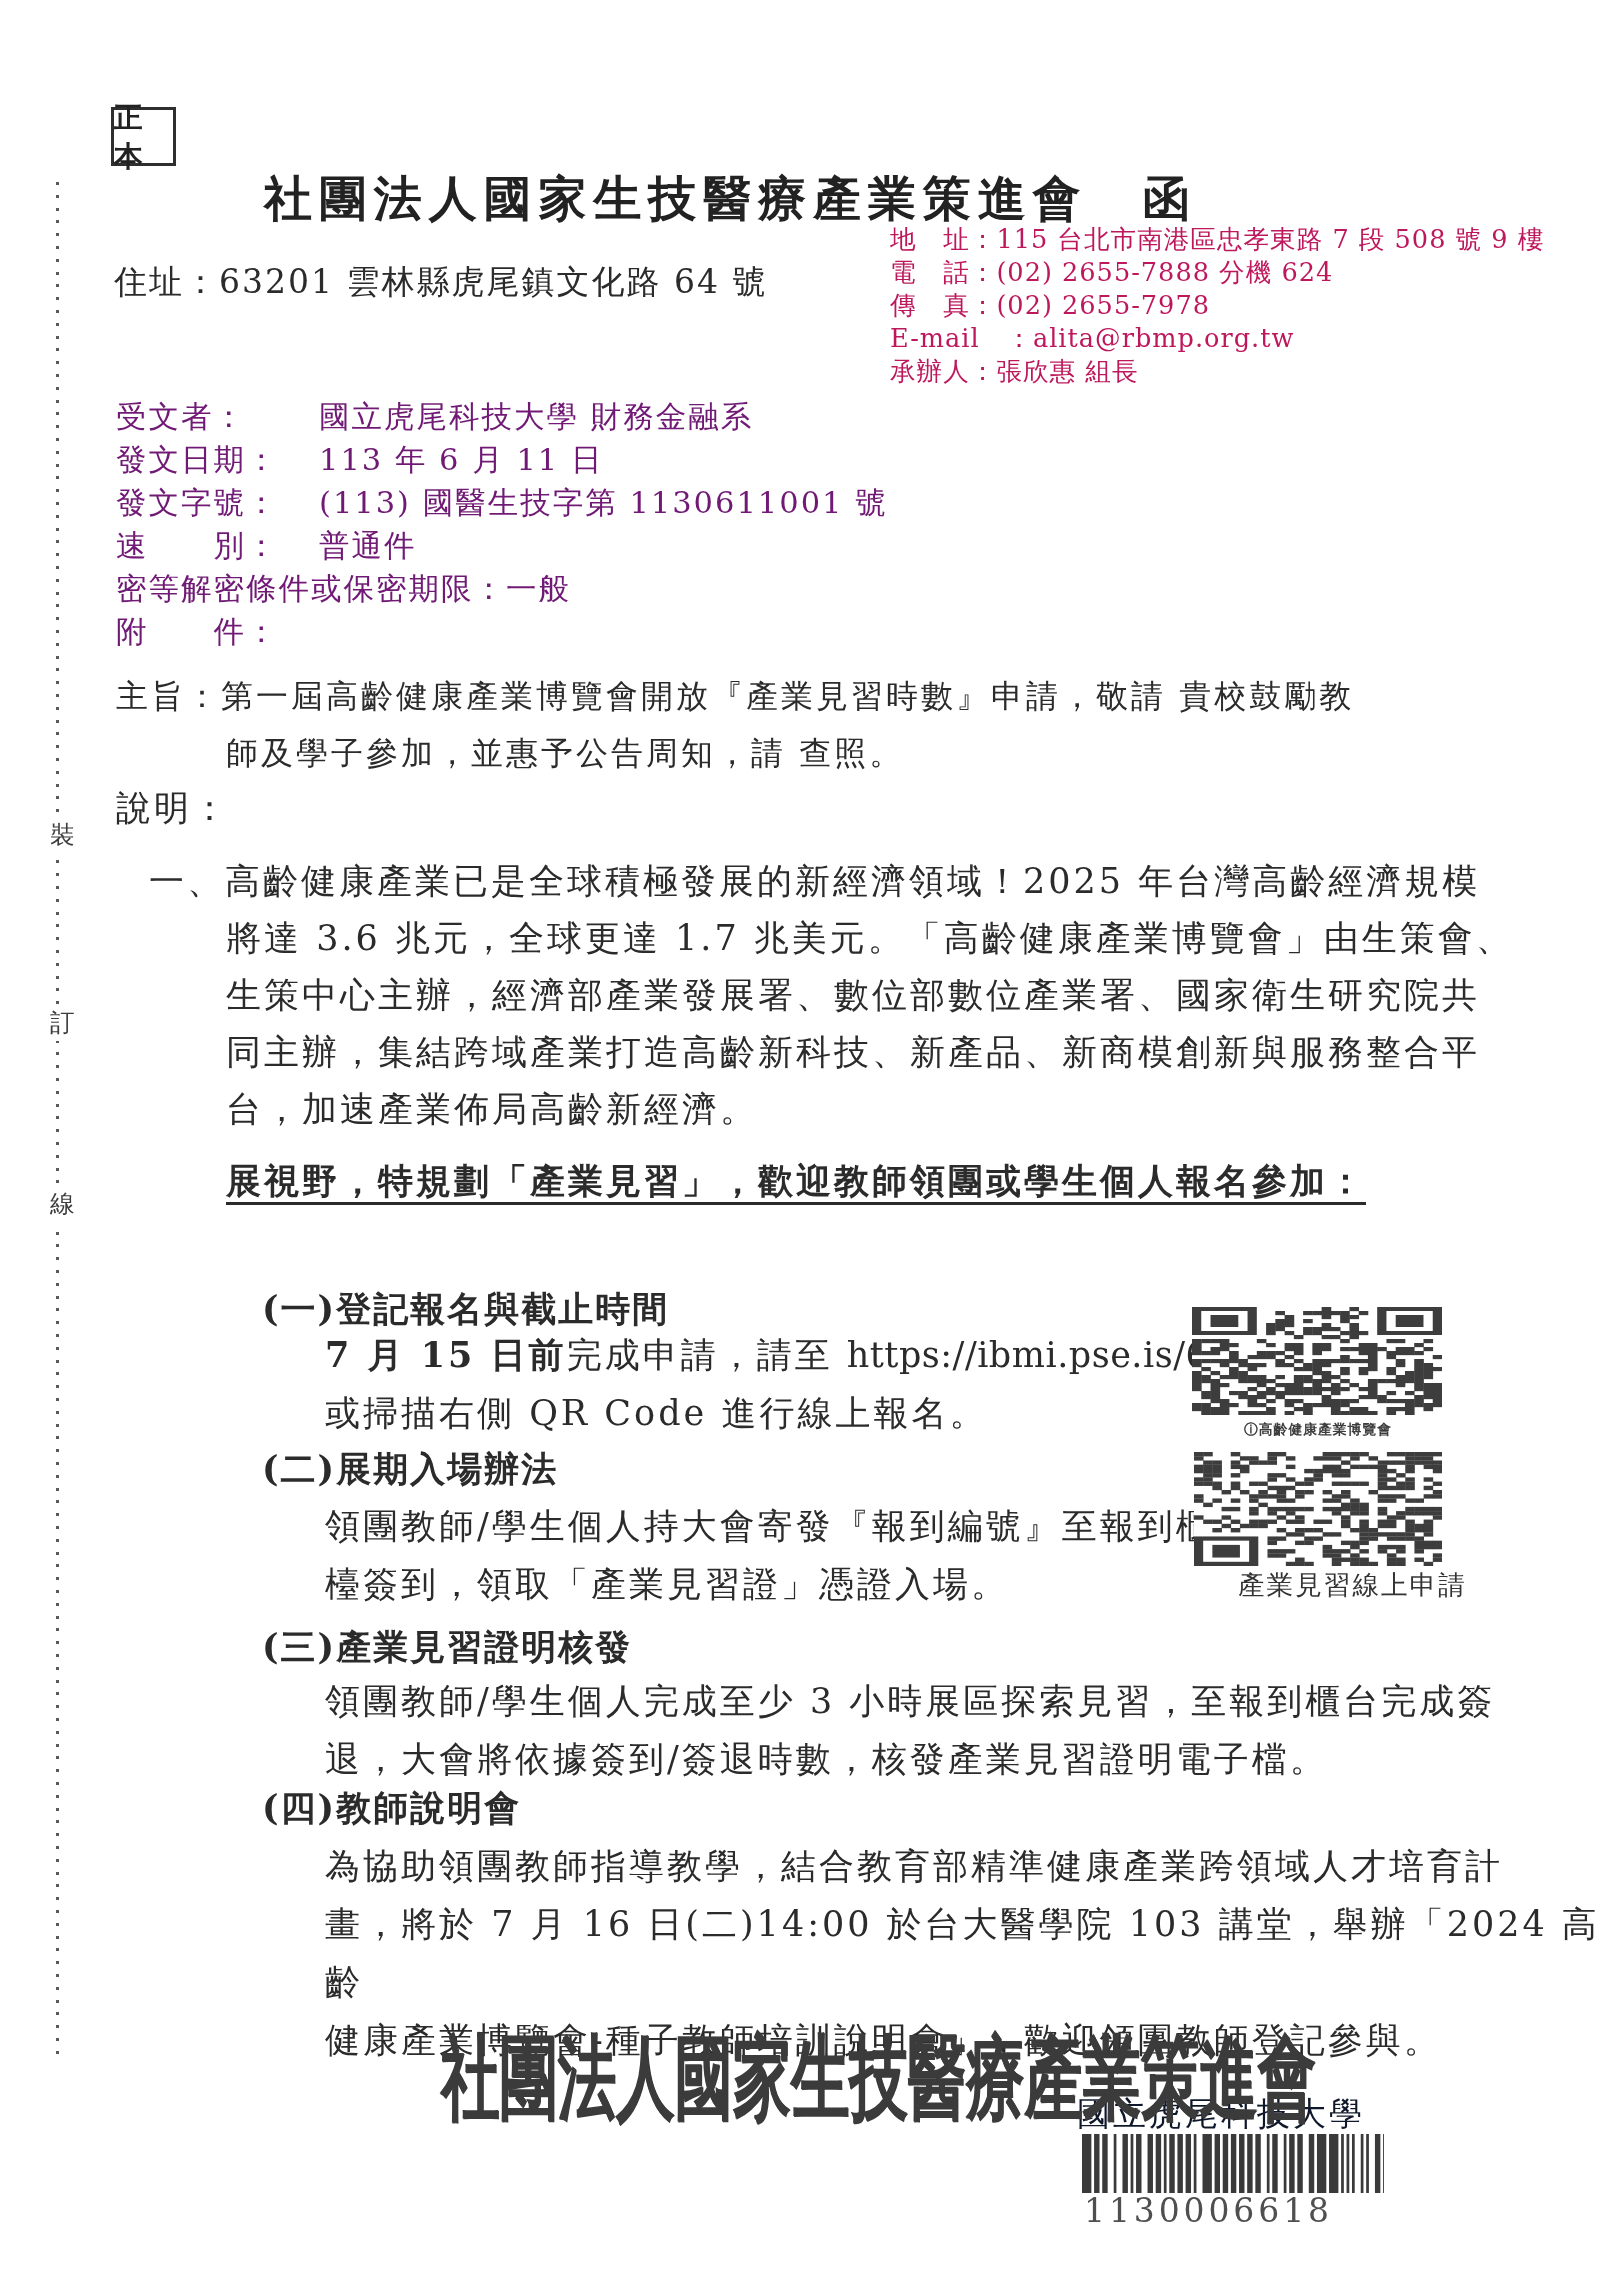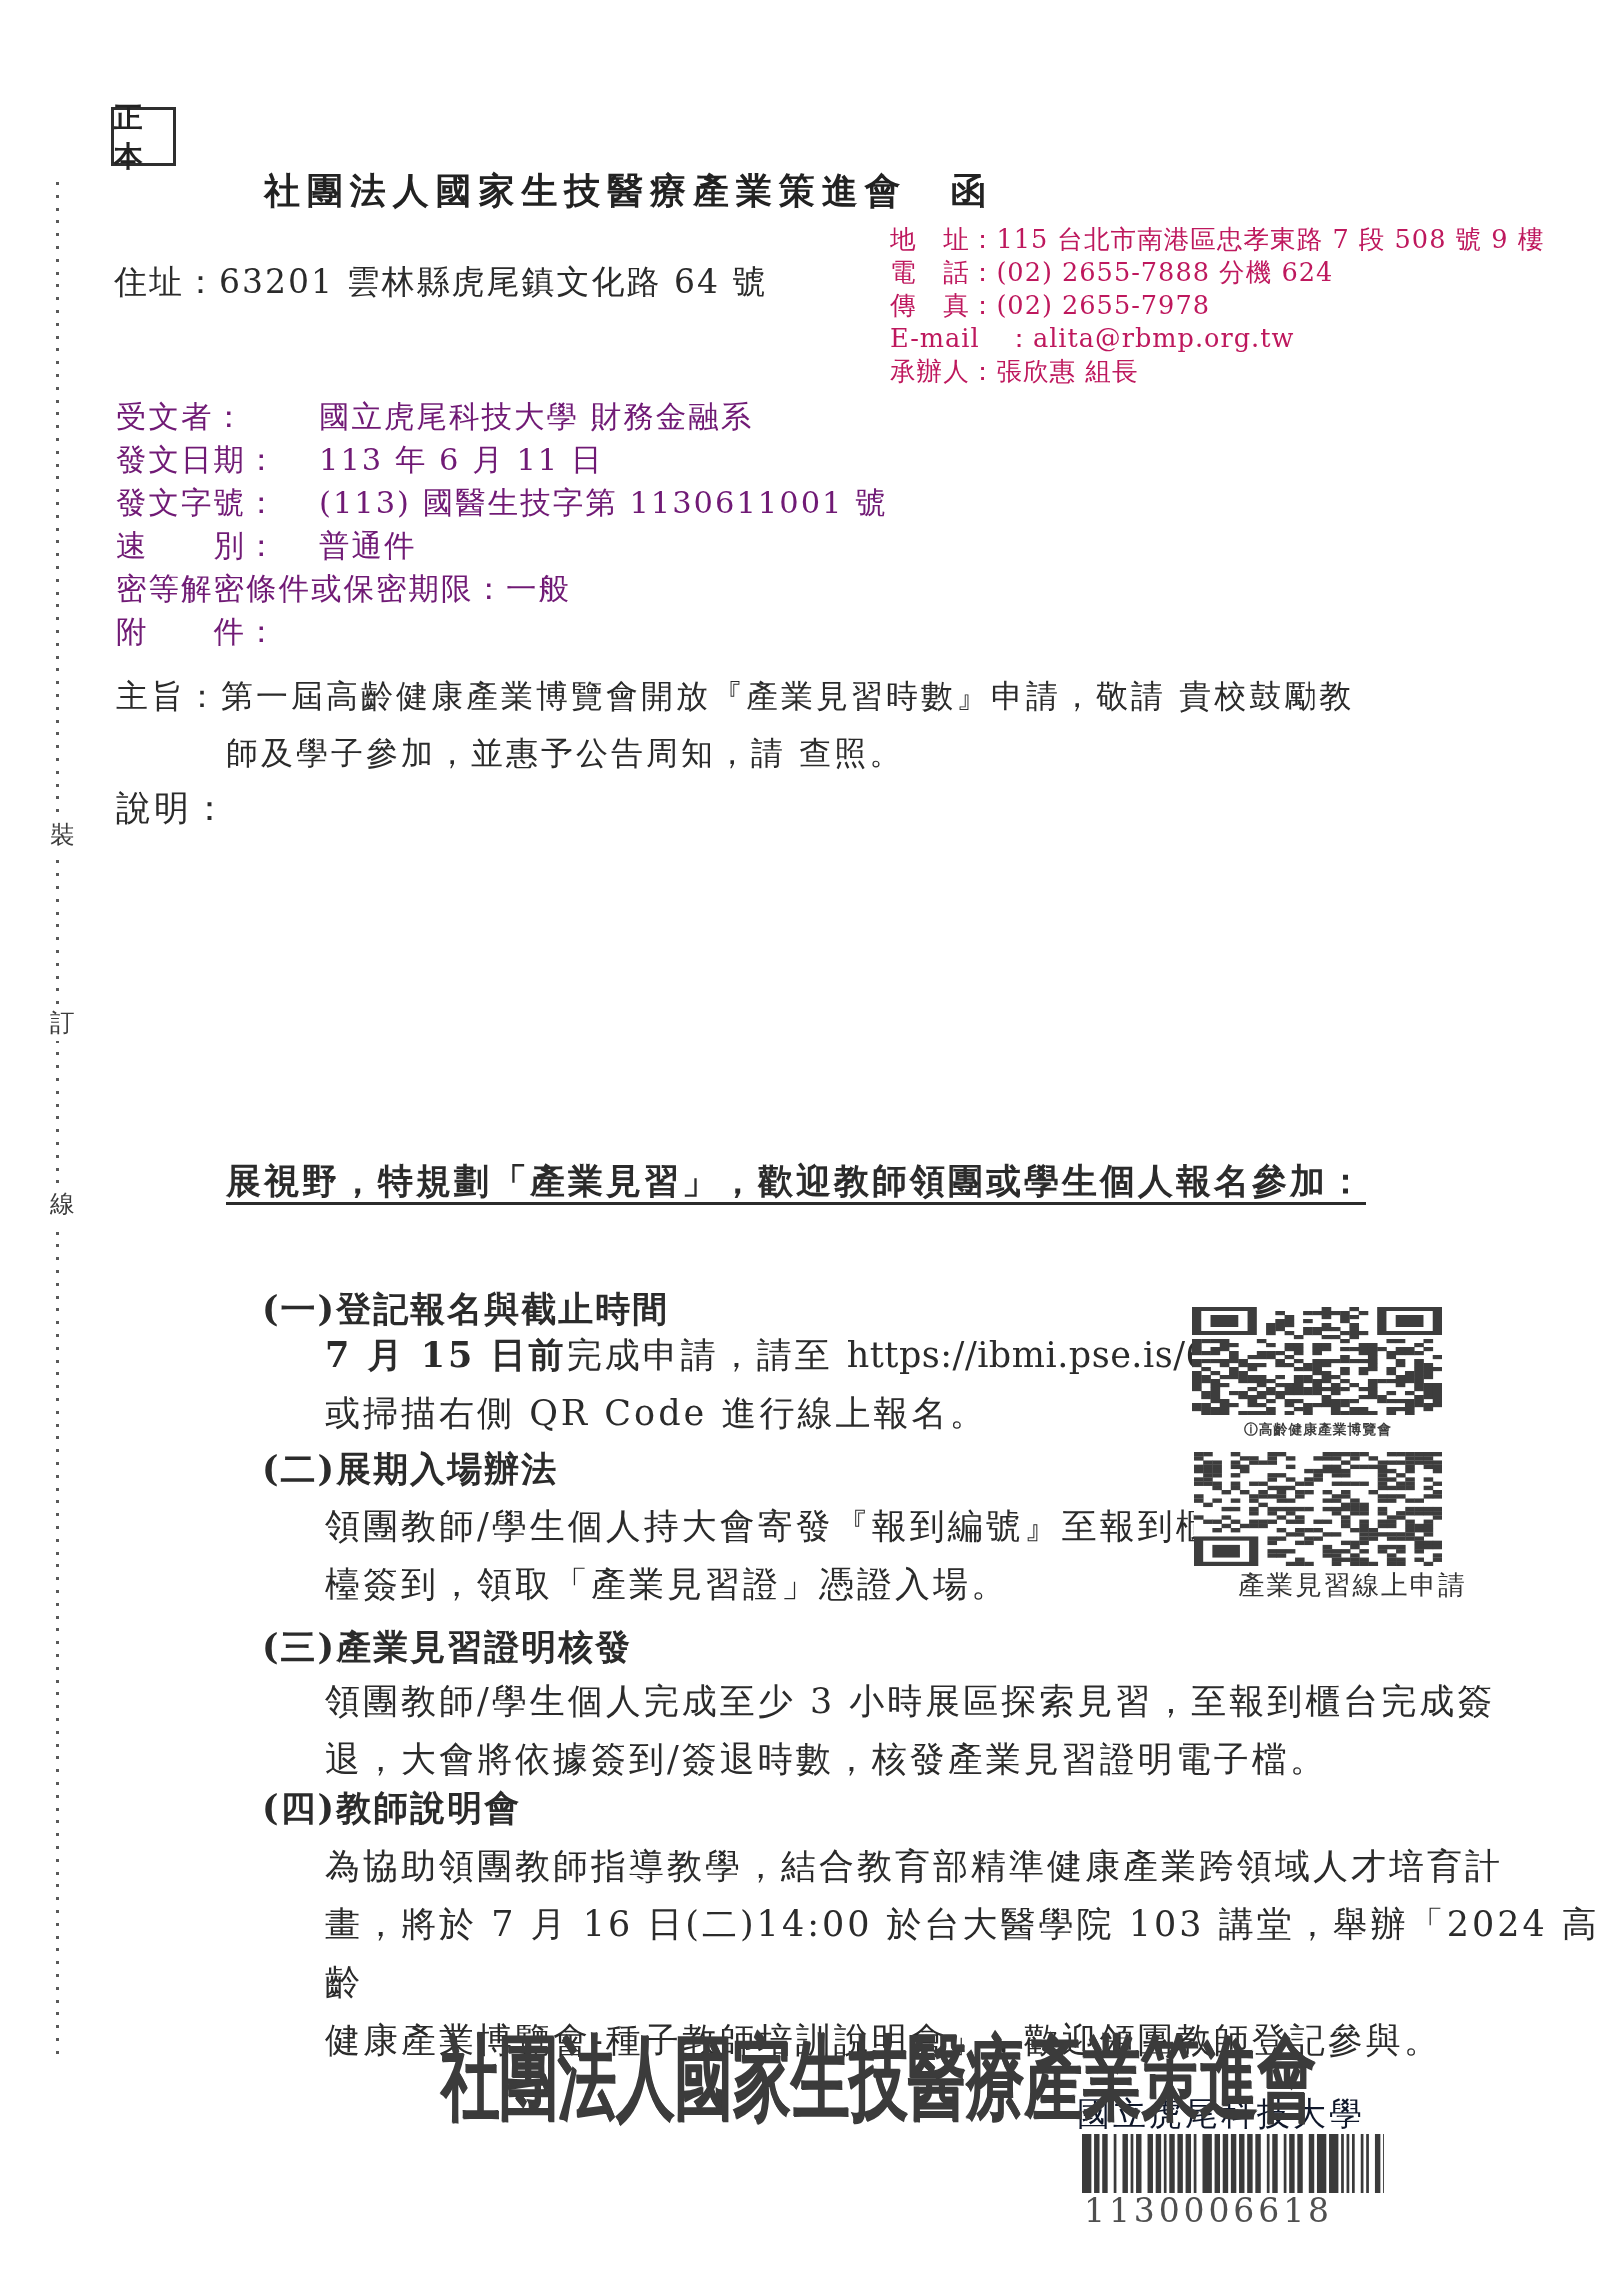--- a/index.html
+++ b/index.html
@@ -7,21 +7,21 @@
     position:relative; width:1617px; height:2295px; background:#ffffff;
     font-family:"DejaVu Serif","Liberation Serif",serif; color:#2b2b2b;
     overflow:hidden; margin:0 auto;
   }
   .abs{position:absolute;}
   
   .copy-box{left:111px; top:107px; width:59px; height:53px; border:3px solid #2f2f2f;
     display:flex; align-items:center; justify-content:center;
     font-size:28.6px; font-weight:600; letter-spacing:3px; color:#222;}
   
-  .doc-title{left:264px; top:167px; font-size:36px; font-weight:600; letter-spacing:6.9px; color:#222; white-space:nowrap;}
+  .doc-title{left:264px; top:167px; font-size:48px; font-weight:600; letter-spacing:6.9px; color:#222; white-space:nowrap;}
   
   .sender-address{left:114px; top:260px; font-size:33px; letter-spacing:2px; white-space:nowrap;}
   
   .contact{left:890px; top:223px; font-size:25.6px; line-height:33px; letter-spacing:1px; color:#be185d;}
   .contact .row{white-space:nowrap;}
   
   .fields{left:116px; top:395px; font-size:30.5px; line-height:43px; letter-spacing:2px; color:#701a75;}
   .fields .lab{display:inline-block; min-width:0;}
   .fields .lab.w{width:203px;}
   .fields .row{white-space:nowrap;}
@@ -93,20 +93,27 @@
     <div class="row"><span class="lab">密等解密條件或保密期限：</span><span>一般</span></div>
     <div class="row"><span class="lab w">附　　件：</span><span></span></div>
   </div>
 
   <div class="abs subject">
     <div><span>主旨：</span><span>第一屆高齡健康產業博覽會開放『產業見習時數』申請，敬請 貴校鼓勵教</span></div>
     <div class="cont">師及學子參加，並惠予公告周知，請 查照。</div>
   </div>
   <div class="abs explain">說明：</div>
 
+  <div class="abs item item1">
+    <div class="first"><span>一、</span><span>高齡健康產業已是全球積極發展的新經濟領域！2025 年台灣高齡經濟規模</span></div>
+    <div class="cont">將達 3.6 兆元，全球更達 1.7 兆美元。「高齡健康產業博覽會」由生策會、</div>
+    <div class="cont">生策中心主辦，經濟部產業發展署、數位部數位產業署、國家衛生研究院共</div>
+    <div class="cont">同主辦，集結跨域產業打造高齡新科技、新產品、新商模創新與服務整合平</div>
+    <div class="cont">台，加速產業佈局高齡新經濟。</div>
+  </div>
 
   <div class="abs item item2">
     <div class="cont"><span class="bold-underline">展視野，特規劃「產業見習」，歡迎教師領團或學生個人報名參加：</span></div>
   </div>
 
   <div class="abs subhead" style="top:1286px;"><span>(一)</span><span>登記報名與截止時間</span></div>
   <div class="abs subbody" style="top:1326px;">
     <div><span class="b">7 月 15 日前</span><span>完成申請，請至 </span><span class="url">https://ibmi.pse.is/62bhgc</span></div>
     <div>或掃描右側 QR Code 進行線上報名。</div>
   </div>

